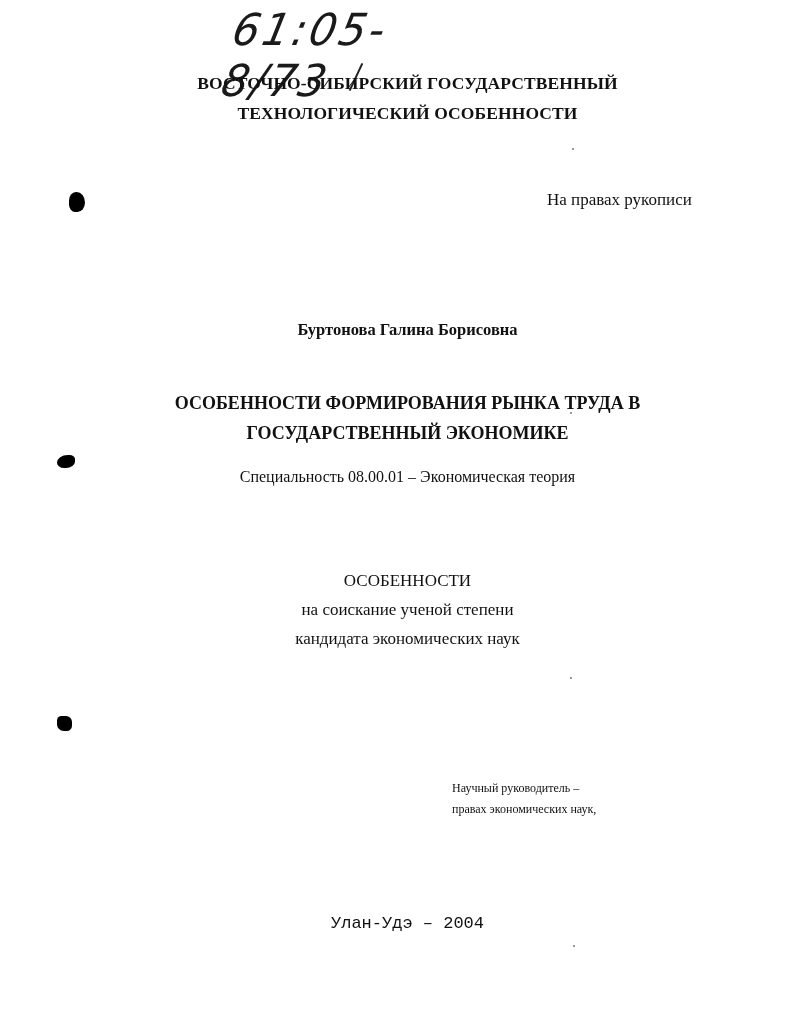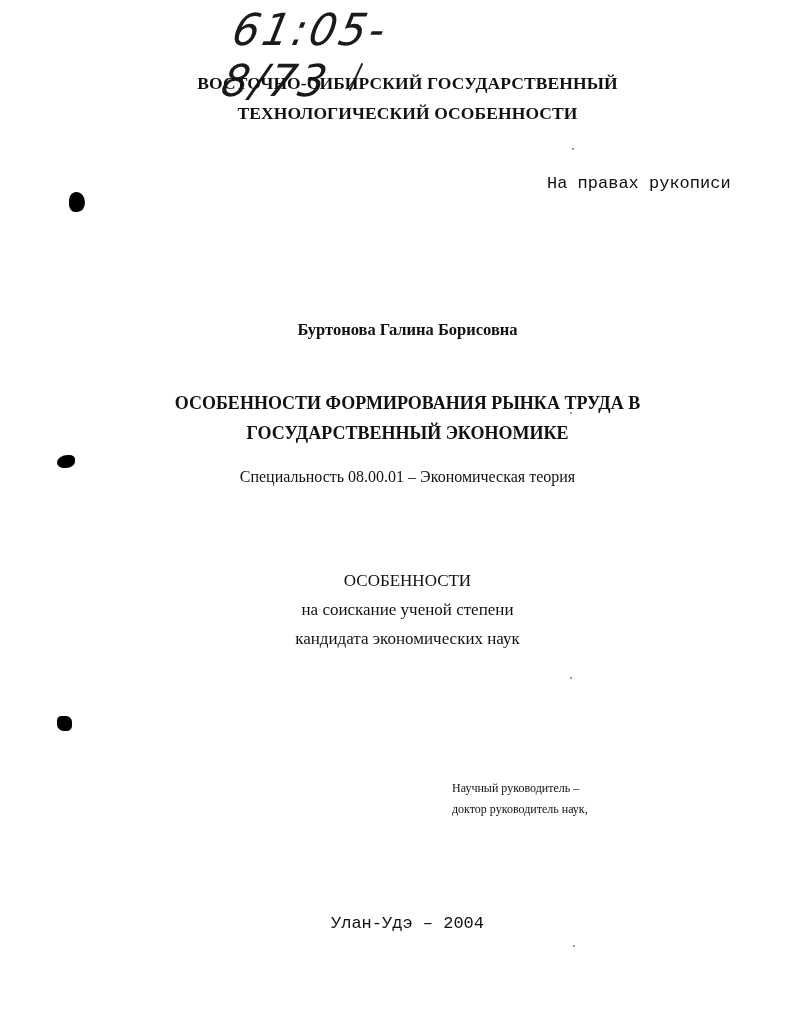--- a/index.html
+++ b/index.html
@@ -15,21 +15,21 @@
       font-size: 42px; letter-spacing: 3px; color: #1a1a1a;
       transform: skewX(-12deg) scaleY(1.05); font-weight: 300;
     }
     .slash-mark {
       top: 62px; left: 355px; width: 2px; height: 30px; background: #222;
       transform: rotate(25deg);
     }
     .univ {
       font-weight: bold; font-size: 17.5px; line-height: 30px; letter-spacing: 0.1px;
     }
-    .right-note { top: 174px; left: 547px; font-size: 17px; font-family: Liberation Mono, monospace; }
+    .right-note { top: 190px; left: 547px; font-size: 17px; }
     .author { top: 320px; font-weight: bold; font-size: 16.5px; }
     .title { top: 388px; font-weight: bold; font-size: 18px; line-height: 30px; }
     .spec { top: 468px; font-size: 16px; }
     .diss { top: 566px; font-size: 17px; line-height: 29px; }
     .advisor { top: 778px; left: 452px; font-size: 12px; line-height: 21px; }
     .city { top: 914px; font-size: 17px; font-family: Liberation Mono, monospace; }
     .punch {
       background: #000; border-radius: 45% 55% 50% 40%;
     }
     .dot { width: 2px; height: 2px; background: #777; border-radius: 50%; }
@@ -55,21 +55,21 @@
 <div class="abs center spec">Специальность 08.00.01 – Экономическая теория</div>
 
 <div class="abs center diss">
   <div>ОСОБЕННОСТИ</div>
   <div>на соискание ученой степени</div>
   <div>кандидата экономических наук</div>
 </div>
 
 <div class="abs advisor">
   <div>Научный руководитель –</div>
-  <div>доктор руководитель наук,</div>
+  <div>правах экономических наук,</div>
 </div>
 
 <div class="abs center city">Улан-Удэ – 2004</div>
 
 <div class="abs punch" style="top:192px; left:69px; width:16px; height:20px;"></div>
 <div class="abs punch" style="top:455px; left:57px; width:18px; height:13px; border-radius:60% 30% 50% 40%;"></div>
 <div class="abs punch" style="top:716px; left:57px; width:15px; height:15px; border-radius:30% 40% 35% 45%;"></div>
 
 <div class="abs dot" style="top:148px; left:572px;"></div>
 <div class="abs dot" style="top:412px; left:570px;"></div>

